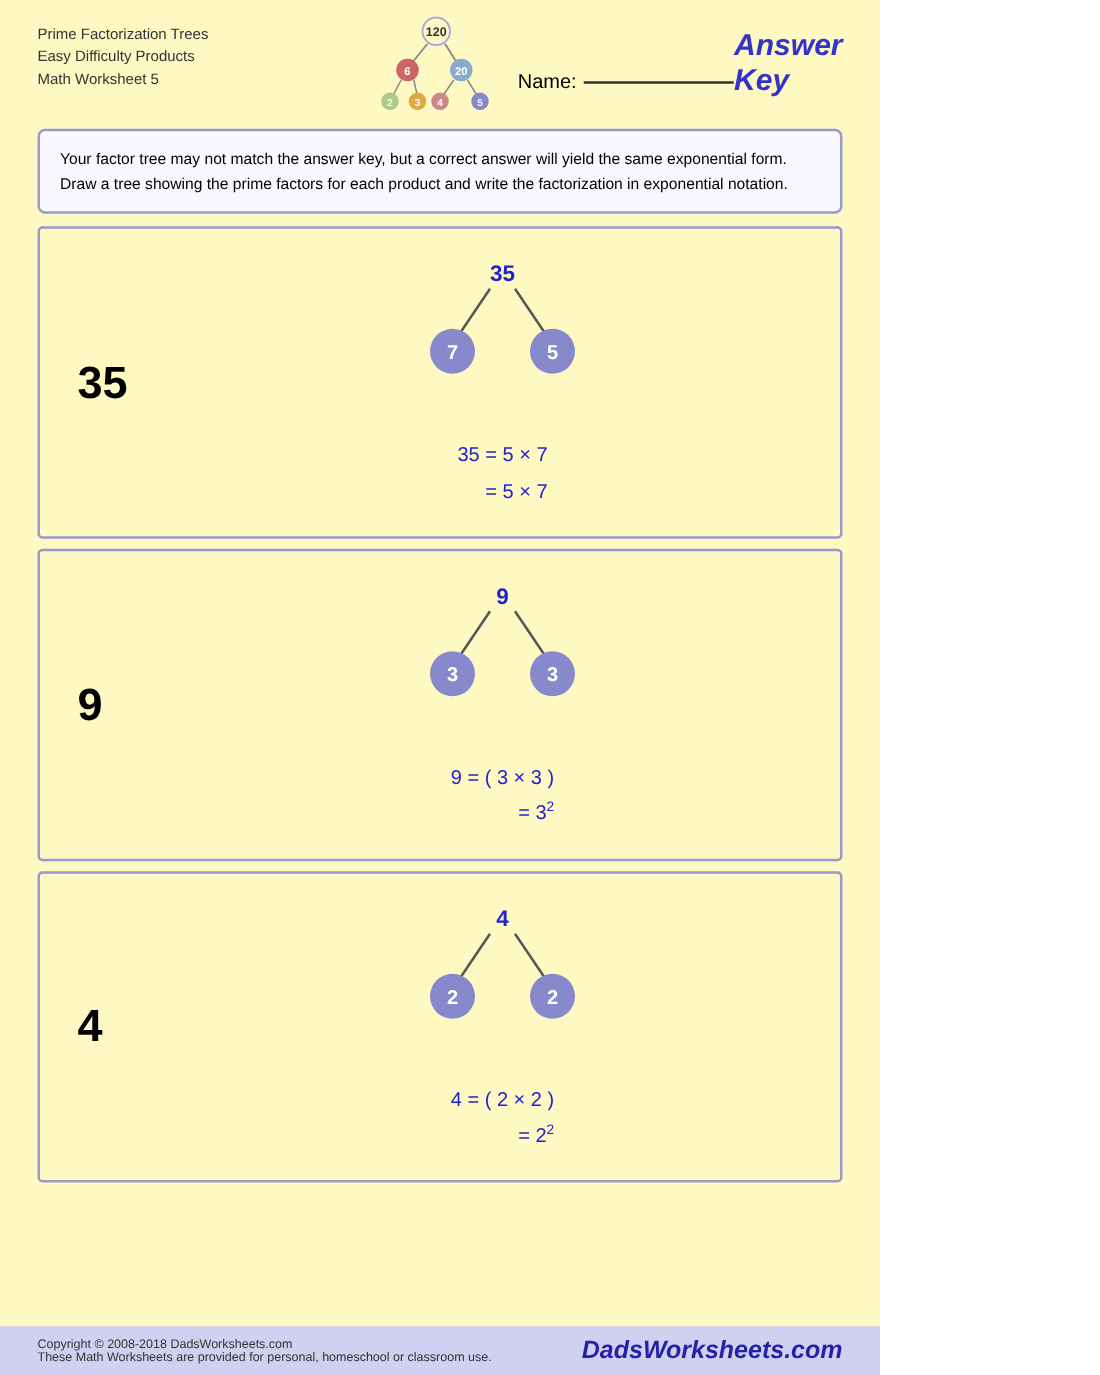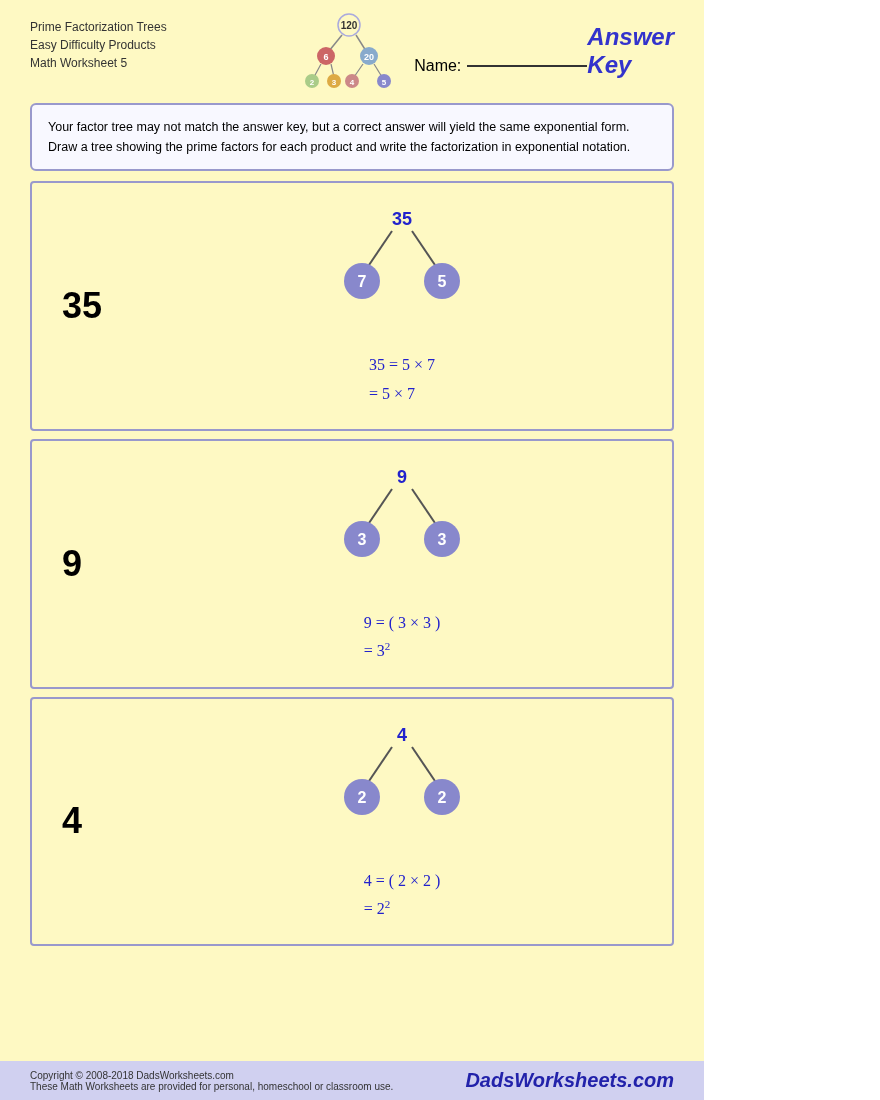--- a/index.html
+++ b/index.html
@@ -114,24 +114,23 @@
       flex: 1;
       display: flex;
       flex-direction: column;
       align-items: center;
       justify-content: center;
     }
 
     .factorization-lines {
       font-size: 16px;
       color: #2222cc;
-      text-align: left;
+      text-align: right;
       margin-top: 8px;
       line-height: 1.8;
-      font-family: Liberation Serif, serif;
     }
 
     .factorization-lines .line1 {
       font-size: 16px;
     }
 
     .factorization-lines .line2 {
       font-size: 16px;
     }
 

